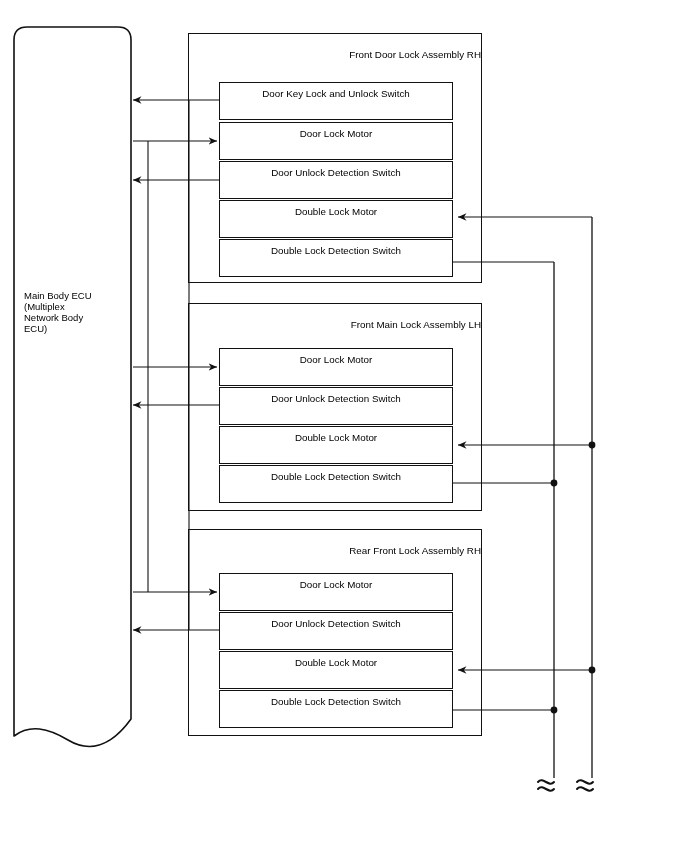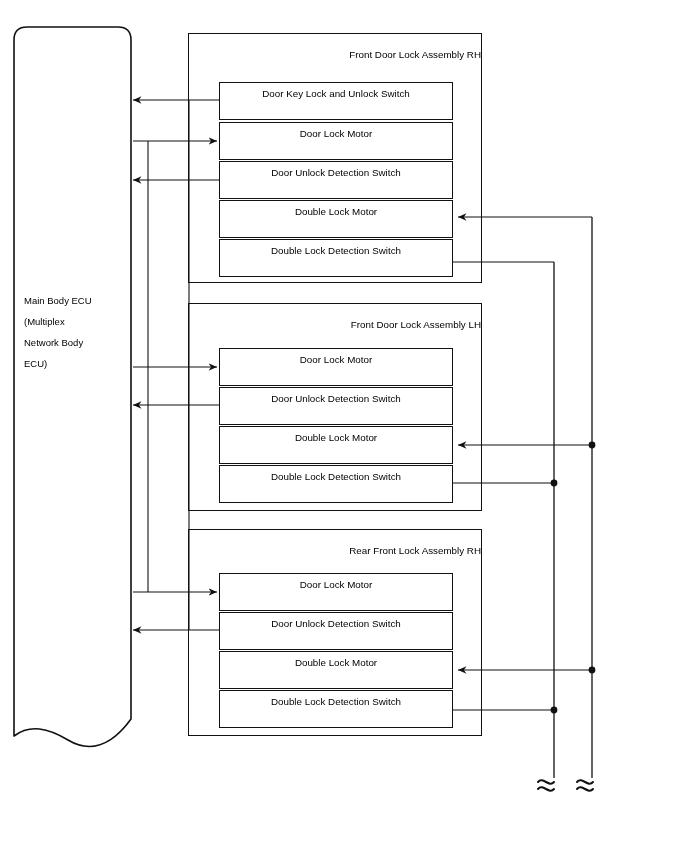--- a/index.html
+++ b/index.html
@@ -23,21 +23,21 @@
     top: 0;
     width: 688px;
     height: 852px;
   }
   .ecu-label {
     position: absolute;
     left: 24px;
     top: 290px;
     width: 104px;
     font-size: 9.5px;
-    line-height: 21px;
+    line-height: 11px;
     color: #000000;
     white-space: pre-line;
   }
   .group-box {
     position: absolute;
     border: 1.4px solid #111111;
     background: transparent;
     box-sizing: border-box;
   }
   .group-title {
@@ -140,21 +140,21 @@
     <div class="unit-label">Door Unlock Detection Switch</div>
   </div>
   <div class="unit-box" style="left:219px; top:200px; width:234px; height:38px;">
     <div class="unit-label">Double Lock Motor</div>
   </div>
   <div class="unit-box" style="left:219px; top:239px; width:234px; height:38px;">
     <div class="unit-label">Double Lock Detection Switch</div>
   </div>
 
   <div class="group-box" style="left:188px; top:303px; width:294px; height:208px;">
-    <div class="group-title">Front Door Lock Assembly LH</div>
+    <div class="group-title">Front Main Lock Assembly LH</div>
   </div>
   <div class="unit-box" style="left:219px; top:348px; width:234px; height:38px;">
     <div class="unit-label">Door Lock Motor</div>
   </div>
   <div class="unit-box" style="left:219px; top:387px; width:234px; height:38px;">
     <div class="unit-label">Door Unlock Detection Switch</div>
   </div>
   <div class="unit-box" style="left:219px; top:426px; width:234px; height:38px;">
     <div class="unit-label">Double Lock Motor</div>
   </div>

